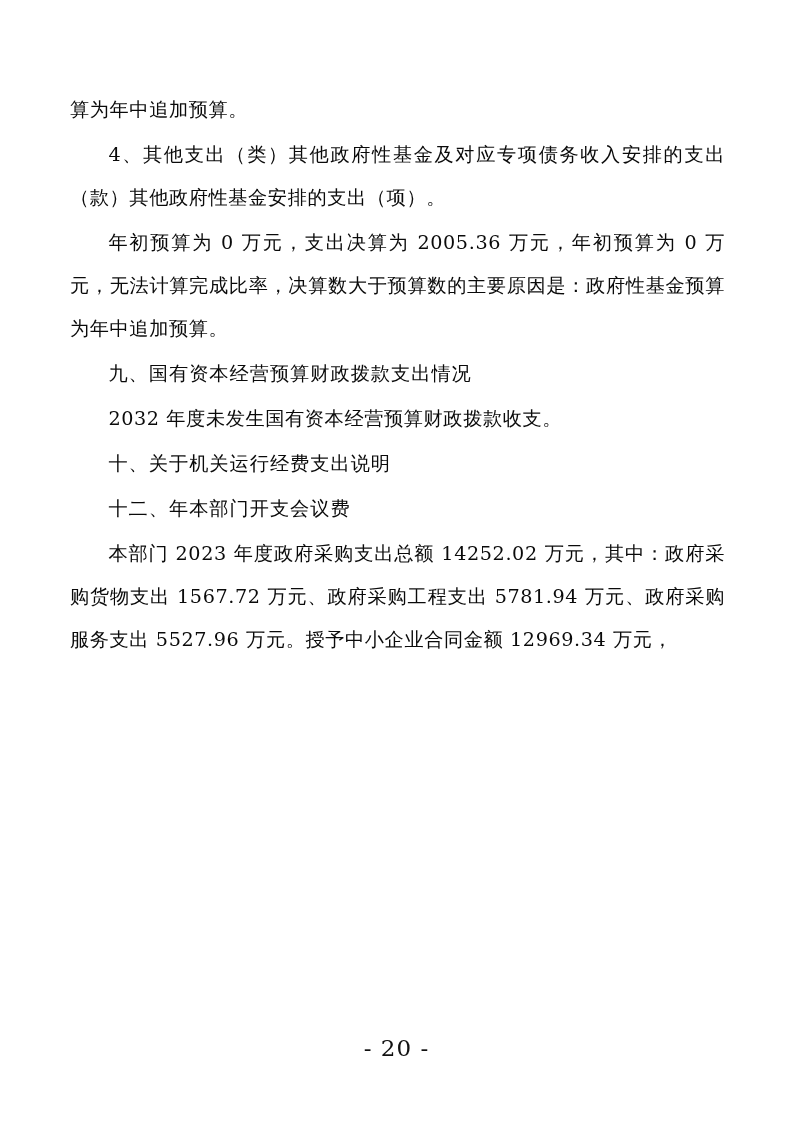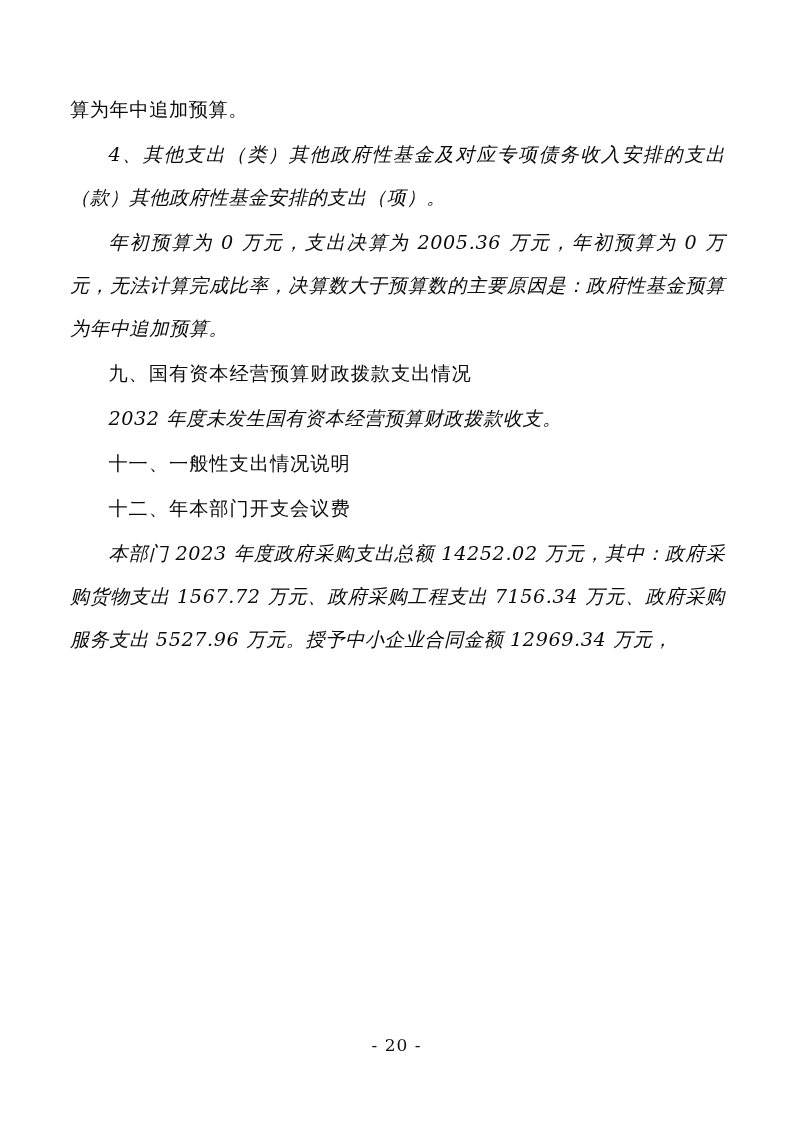--- a/index.html
+++ b/index.html
@@ -27,47 +27,46 @@
   p {
     margin: 0 0 2px 0;
     font-size: 19.2px;
     line-height: 43px;
     text-align: justify;
     text-justify: inter-ideograph;
     letter-spacing: 0.6px;
   }
   p.indent {
     text-indent: 2em;
-    font-style: italic;
   }
   p.heading {
     font-weight: normal;
     text-indent: 2em;
     letter-spacing: 1px;
   }
   .footer {
     position: absolute;
     left: 0;
     top: 1035px;
     width: 793px;
     text-align: center;
-    font-size: 17px;
+    font-size: 23px;
     font-family: "DejaVu Serif", "Liberation Serif", serif;
     letter-spacing: 1px;
     color: #111;
   }
 </style>
 </head>
 <body>
 
 <div class="page">
   <div class="content">
     <p class="plain">算为年中追加预算。</p>
     <p class="indent">4、其他支出（类）其他政府性基金及对应专项债务收入安排的支出（款）其他政府性基金安排的支出（项）。</p>
     <p class="indent">年初预算为 0 万元，支出决算为 2005.36 万元，年初预算为 0 万元，无法计算完成比率，决算数大于预算数的主要原因是：政府性基金预算为年中追加预算。</p>
     <p class="heading">九、国有资本经营预算财政拨款支出情况</p>
     <p class="indent">2032 年度未发生国有资本经营预算财政拨款收支。</p>
-    <p class="heading">十一、一般性支出情况说明</p>
+    <p class="heading">十、关于机关运行经费支出说明</p>
     <p class="heading">十二、年本部门开支会议费</p>
-    <p class="indent">本部门 2023 年度政府采购支出总额 14252.02 万元，其中：政府采购货物支出 1567.72 万元、政府采购工程支出 7156.34 万元、政府采购服务支出 5527.96 万元。授予中小企业合同金额 12969.34 万元，</p>
+    <p class="indent">本部门 2023 年度政府采购支出总额 14252.02 万元，其中：政府采购货物支出 1567.72 万元、政府采购工程支出 5781.94 万元、政府采购服务支出 5527.96 万元。授予中小企业合同金额 12969.34 万元，</p>
   </div>
   <div class="footer">- 20 -</div>
 </div>
 
 </body></html>

